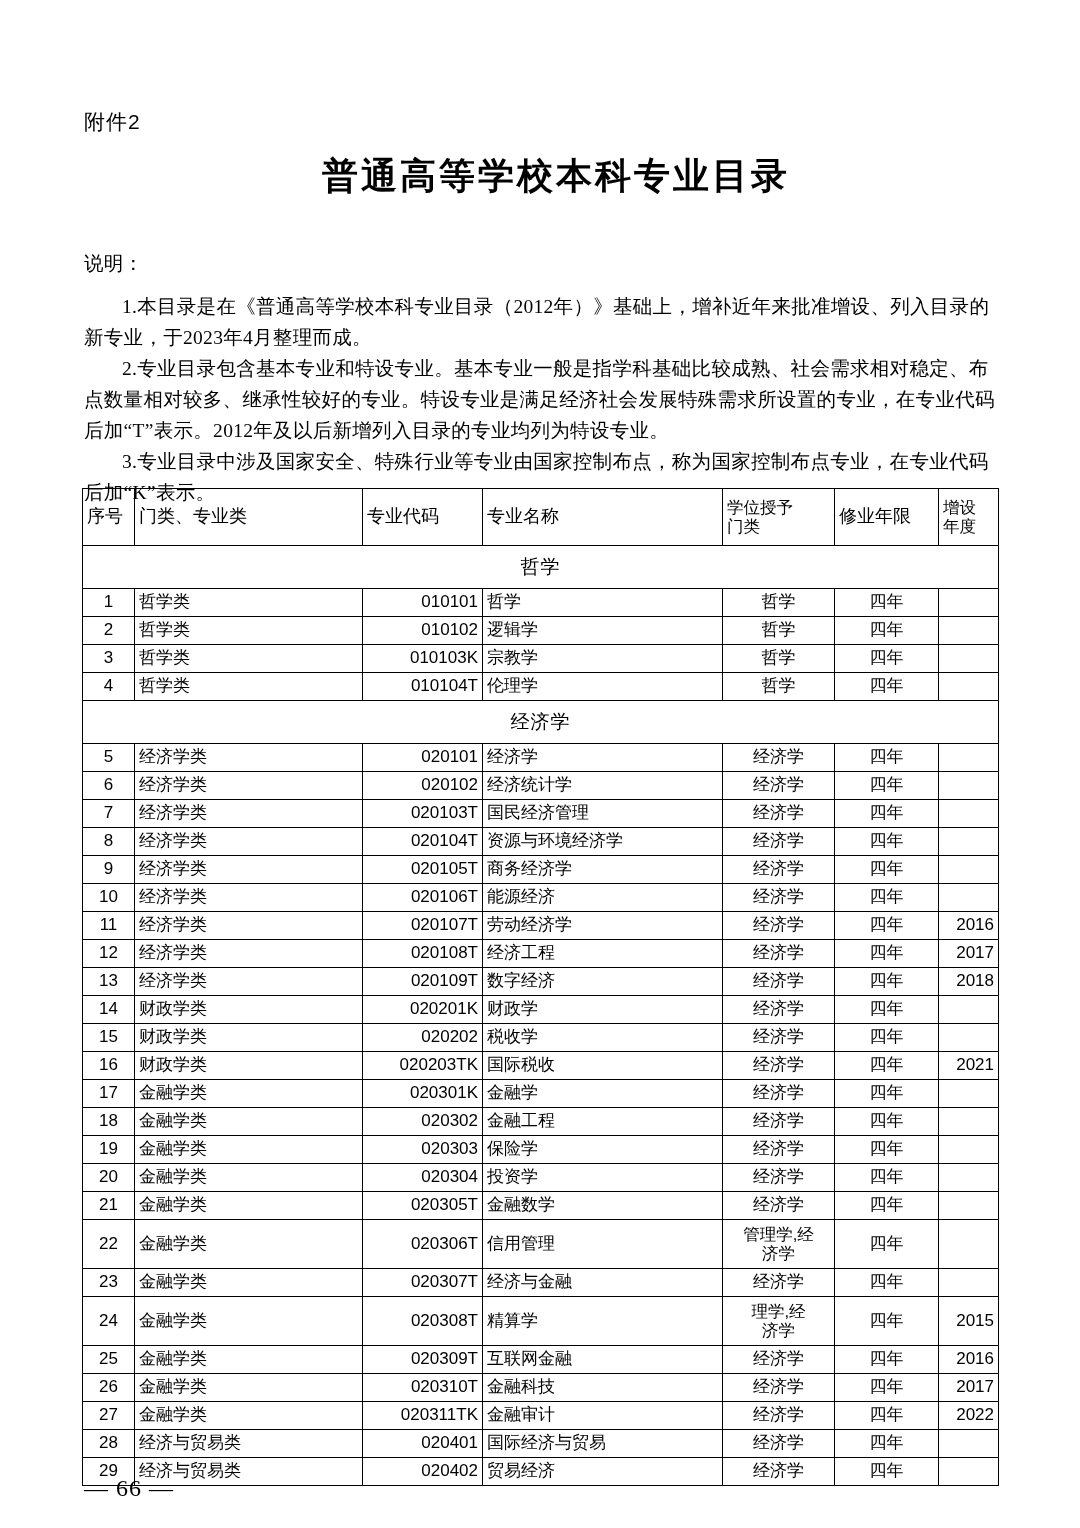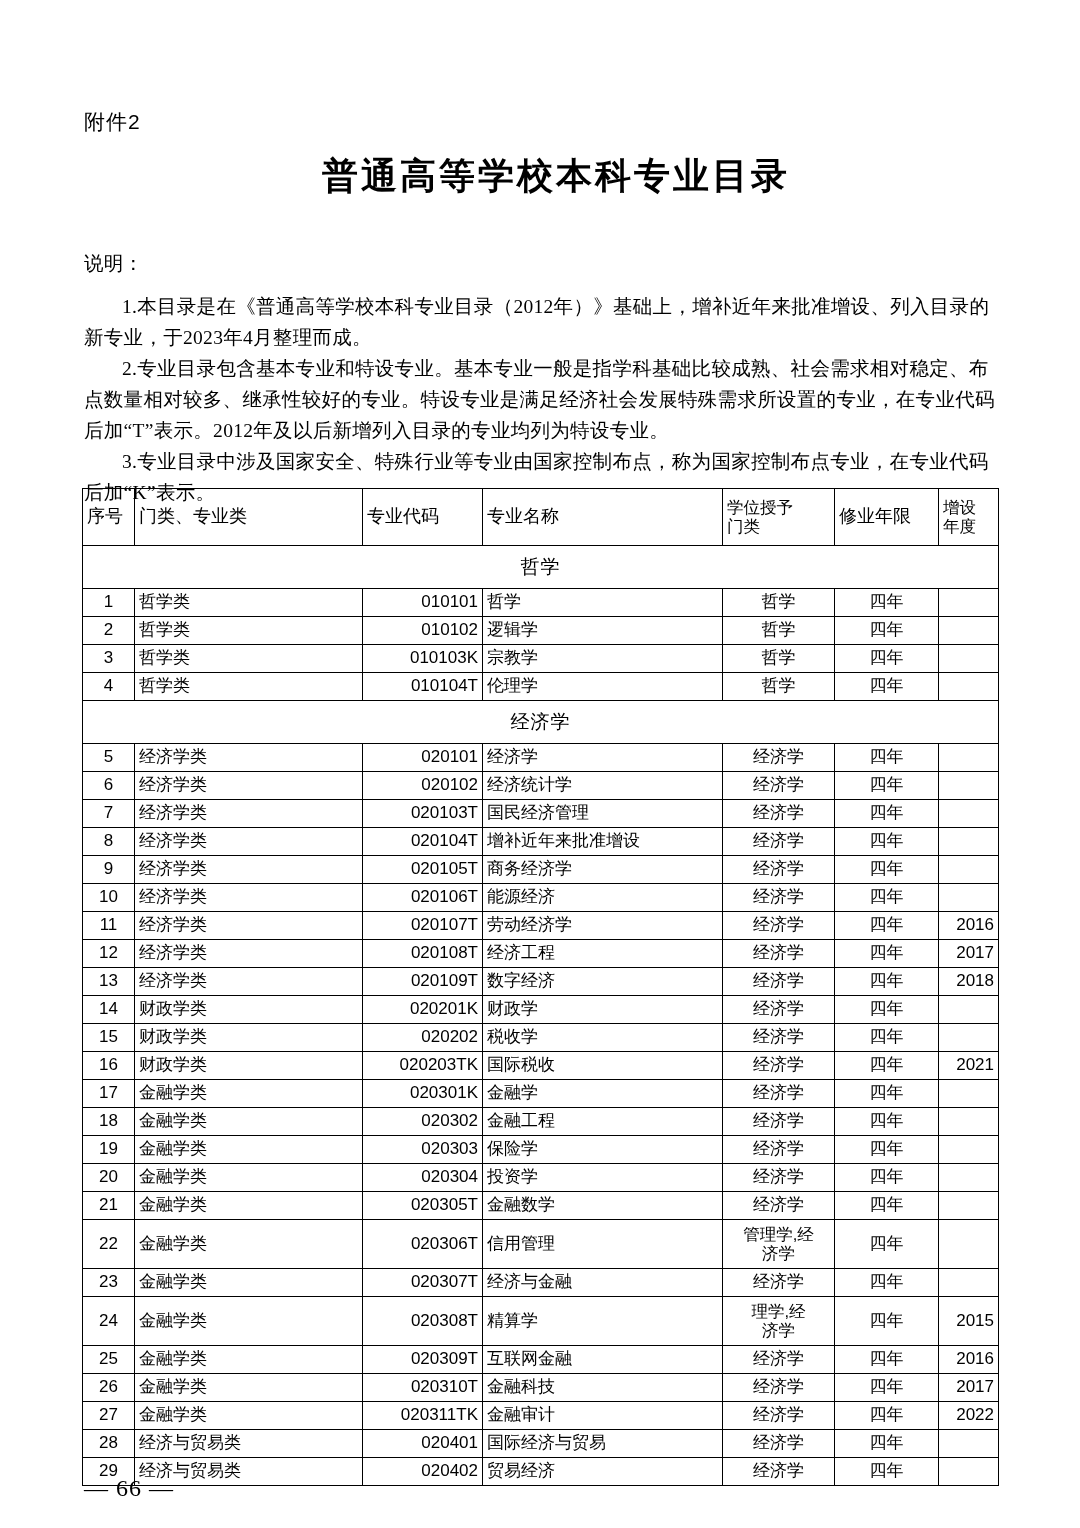--- a/index.html
+++ b/index.html
@@ -226,21 +226,21 @@
           <td class="code">020103T</td>
           <td class="name">国民经济管理</td>
           <td class="degree">经济学</td>
           <td class="years">四年</td>
           <td class="added"></td>
         </tr>
         <tr class="data">
           <td class="idx">8</td>
           <td class="cat">经济学类</td>
           <td class="code">020104T</td>
-          <td class="name">增补近年来批准增设</td>
+          <td class="name">资源与环境经济学</td>
           <td class="degree">经济学</td>
           <td class="years">四年</td>
           <td class="added"></td>
         </tr>
         <tr class="data">
           <td class="idx">9</td>
           <td class="cat">经济学类</td>
           <td class="code">020105T</td>
           <td class="name">商务经济学</td>
           <td class="degree">经济学</td>

